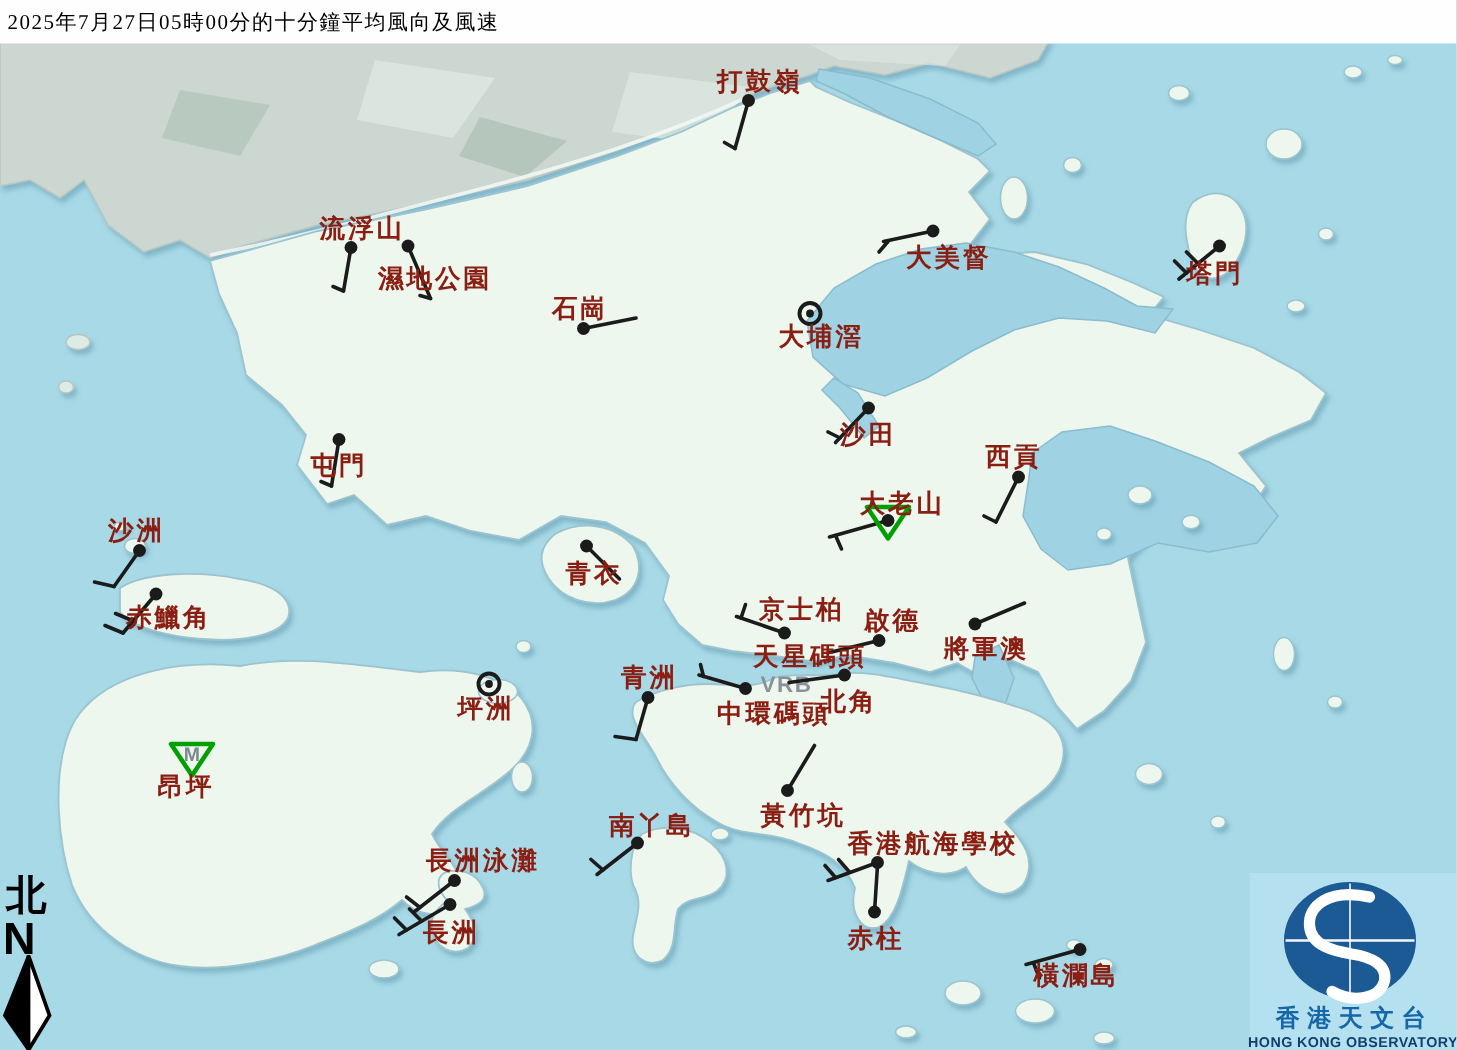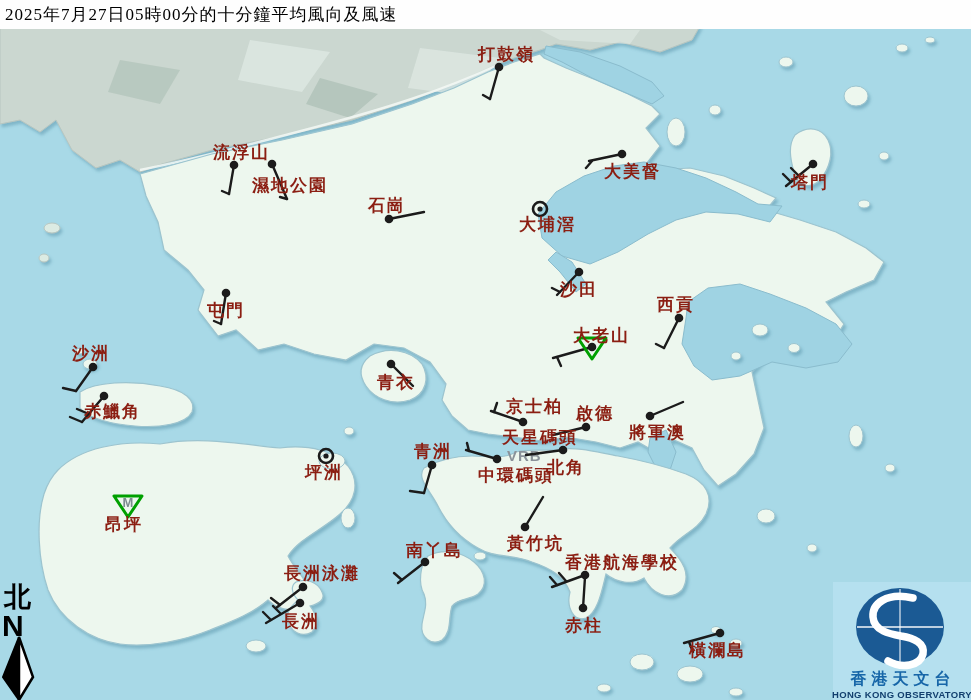--- a/index.html
+++ b/index.html
@@ -1,21 +1,21 @@
 <!DOCTYPE html>
 <html><head>
 <meta charset="utf-8">
 <style>
   html,body{margin:0;padding:0;background:#e8e8e8;}
   .stage{position:relative;width:971px;height:700px;overflow:hidden;background:#a8d9e7;
          font-family:"Liberation Serif",serif;}
   .stage svg{position:absolute;left:0;top:0;}
   .title-bar{position:absolute;left:0;top:0;width:100%;height:29px;background:#fefefe;
              z-index:30;display:flex;align-items:center;}
-  .title-bar span{font-size:17px;color:#000;padding-left:5px;letter-spacing:1px;white-space:nowrap;}
+  .title-bar span{font-size:14px;color:#000;padding-left:5px;letter-spacing:1px;white-space:nowrap;}
   .st-label{font-family:"Liberation Serif",serif;font-weight:bold;font-size:17px;letter-spacing:2px;}
   .vrb-label{font-family:"Liberation Sans",sans-serif;font-weight:bold;font-size:15px;letter-spacing:1px;}
   .compass-cjk{font-family:"Liberation Serif",serif;font-weight:bold;font-size:27px;}
   .compass-n{font-family:"Liberation Sans",sans-serif;font-weight:bold;font-size:30px;}
   .logo-cjk{font-family:"Liberation Serif",serif;font-weight:bold;font-size:16px;letter-spacing:5px;}
   .logo-en{font-family:"Liberation Sans",sans-serif;font-weight:bold;font-size:9.5px;letter-spacing:0.3px;}
 </style>
 </head>
 <body>
 

